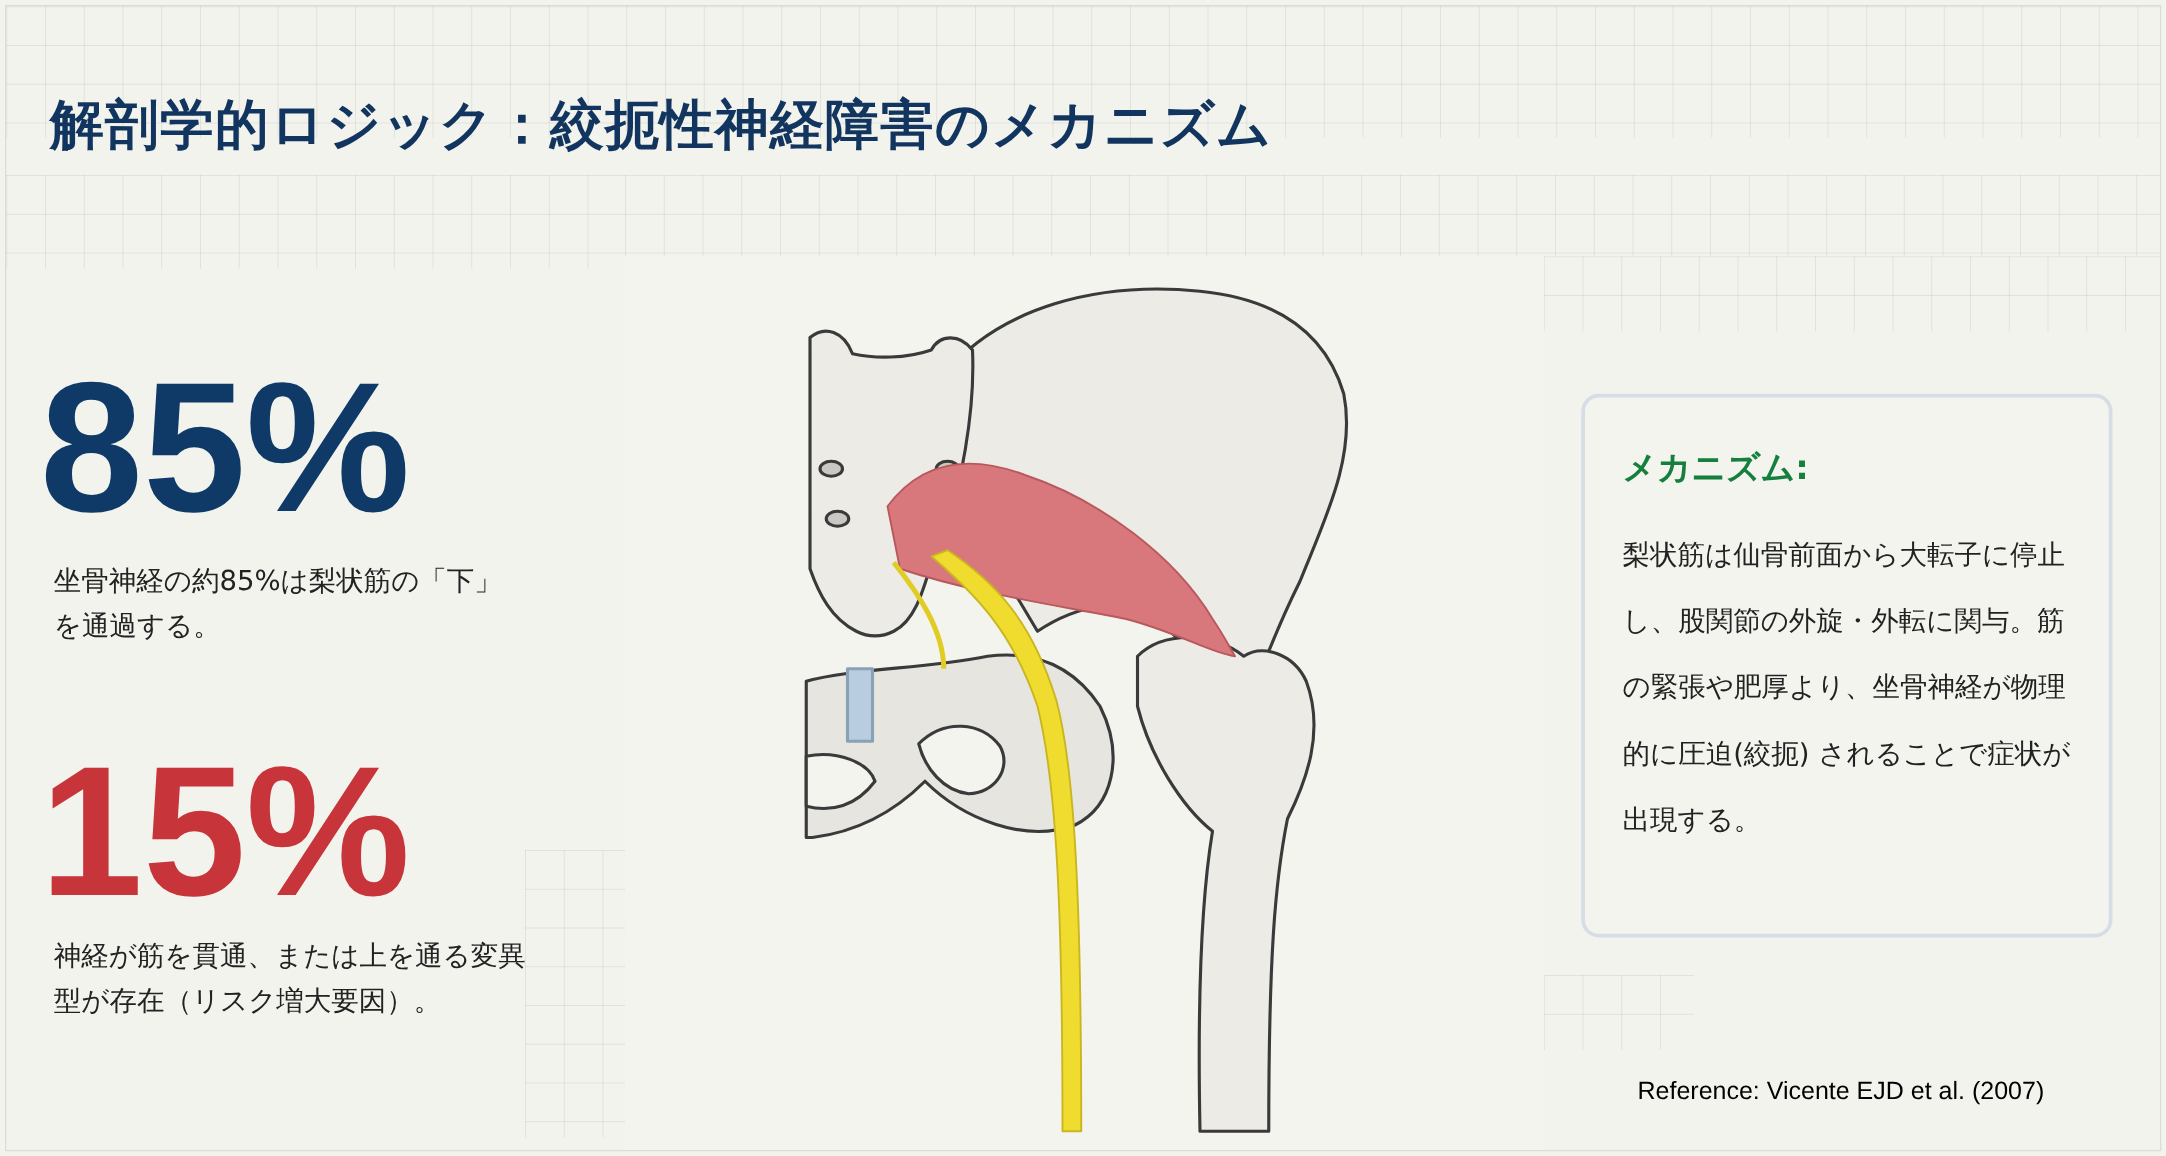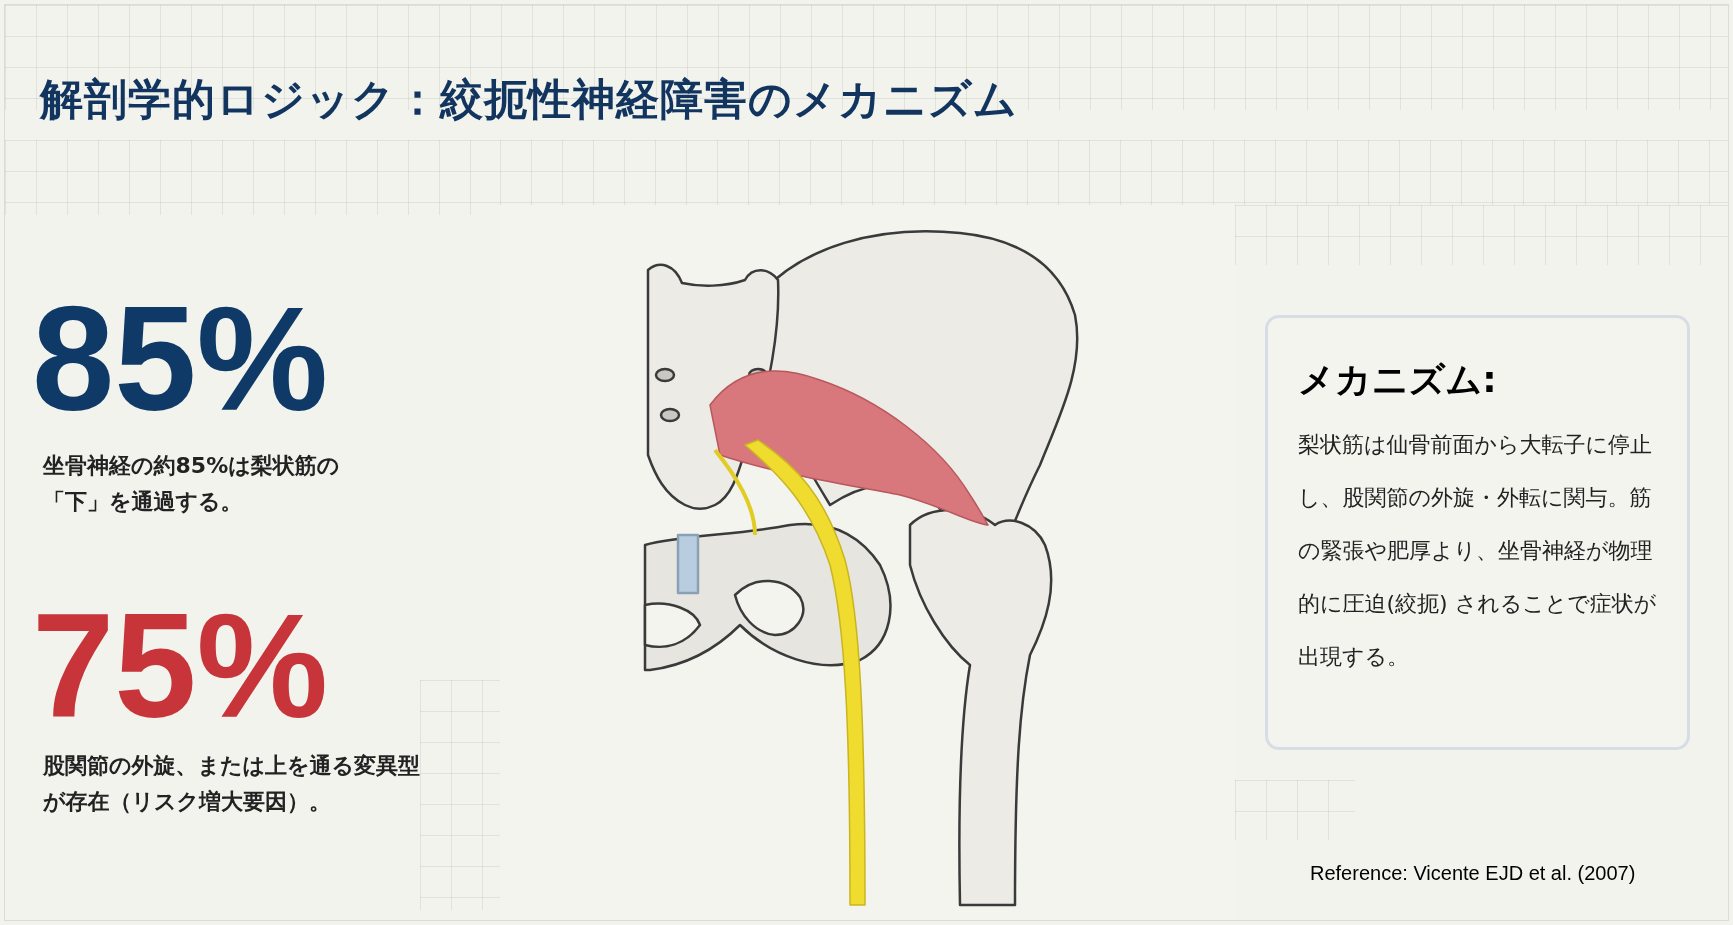--- a/index.html
+++ b/index.html
@@ -17,50 +17,50 @@
     background-size:31px 31px;
   }
   .title{
     position:absolute;left:40px;top:42px;
     font-size:43px;font-weight:bold;color:#12355f;
     letter-spacing:1px;white-space:nowrap;
   }
   .stat{position:absolute;left:32px;font-family:"Liberation Sans",sans-serif;font-weight:bold;line-height:1;}
   .stat-blue{top:285px;font-size:148px;color:#0f3a68;}
   .stat-red{top:592px;font-size:148px;color:#c7343a;}
-  .desc{position:absolute;left:43px;font-size:22px;color:#222;line-height:36px;width:360px;font-weight:bold;}
+  .desc{position:absolute;left:43px;font-size:22px;color:#222;line-height:36px;width:360px;}
   .desc1{top:448px;}
   .desc2{top:748px;width:390px;}
   .illus{position:absolute;left:500px;top:205px;width:735px;height:715px;background:#f4f4ef;}
   .card{
     position:absolute;left:1265px;top:315px;width:425px;height:435px;
     border:3px solid #d6dde6;border-radius:14px;background:#f4f4ef;box-sizing:border-box;
   }
-  .card-title{position:absolute;left:30px;top:38px;font-size:36px;font-weight:bold;color:#000000;}
+  .card-title{position:absolute;left:30px;top:38px;font-size:27px;font-weight:bold;color:#15803d;}
   .card-body{position:absolute;left:30px;top:100px;width:370px;font-size:22px;line-height:53px;color:#222;}
   .ref{position:absolute;left:1310px;top:862px;font-family:"Liberation Sans",sans-serif;font-size:20px;color:#000000;}
 </style>
 </head>
 <body>
 
 <div class="frame"></div>
 <div class="grid" style="left:5px;top:5px;width:1723px;height:105px;"></div>
 <div class="grid" style="left:5px;top:140px;width:495px;height:75px;"></div>
 <div class="grid" style="left:500px;top:140px;width:1228px;height:65px;"></div>
 <div class="grid" style="left:1235px;top:205px;width:493px;height:60px;"></div>
 <div class="grid" style="left:420px;top:680px;width:80px;height:230px;"></div>
 <div class="grid" style="left:1235px;top:780px;width:120px;height:60px;"></div>
 
 <h1 class="title">解剖学的ロジック：絞扼性神経障害のメカニズム</h1>
 
 <div class="stat stat-blue">85%</div>
 <div class="desc desc1">坐骨神経の約85%は梨状筋の「下」を通過する。</div>
 
-<div class="stat stat-red">75%</div>
-<div class="desc desc2">股関節の外旋、または上を通る変異型が存在（リスク増大要因）。</div>
+<div class="stat stat-red">15%</div>
+<div class="desc desc2">神経が筋を貫通、または上を通る変異型が存在（リスク増大要因）。</div>
 
 <div class="illus">
   <svg width="735" height="715" viewBox="0 0 735 715">
     <g stroke="#3a3a3a" stroke-width="2.5" stroke-linejoin="round">
 
       <path d="M255,95 C300,40 380,20 460,28 C520,34 560,60 575,110 C585,160 560,210 540,260 C520,300 510,330 505,340 C470,330 440,310 430,290 C400,270 360,280 330,300 C300,250 270,200 245,150 Z" fill="#ecebe6"></path>
 
       <path d="M145,340 C180,330 240,330 290,320 C330,315 360,330 380,360 C400,400 390,440 360,455 C320,470 270,450 240,420 C220,440 190,460 150,465 L145,465 Z" fill="#e6e5e0"></path>
       <path d="M235,390 C255,370 285,372 300,392 C310,410 295,430 275,430 C255,428 240,410 235,390 Z" fill="#f4f4ef"></path>
       <path d="M145,400 C170,395 195,405 200,420 C185,440 165,445 145,440 Z" fill="#f4f4ef"></path>

